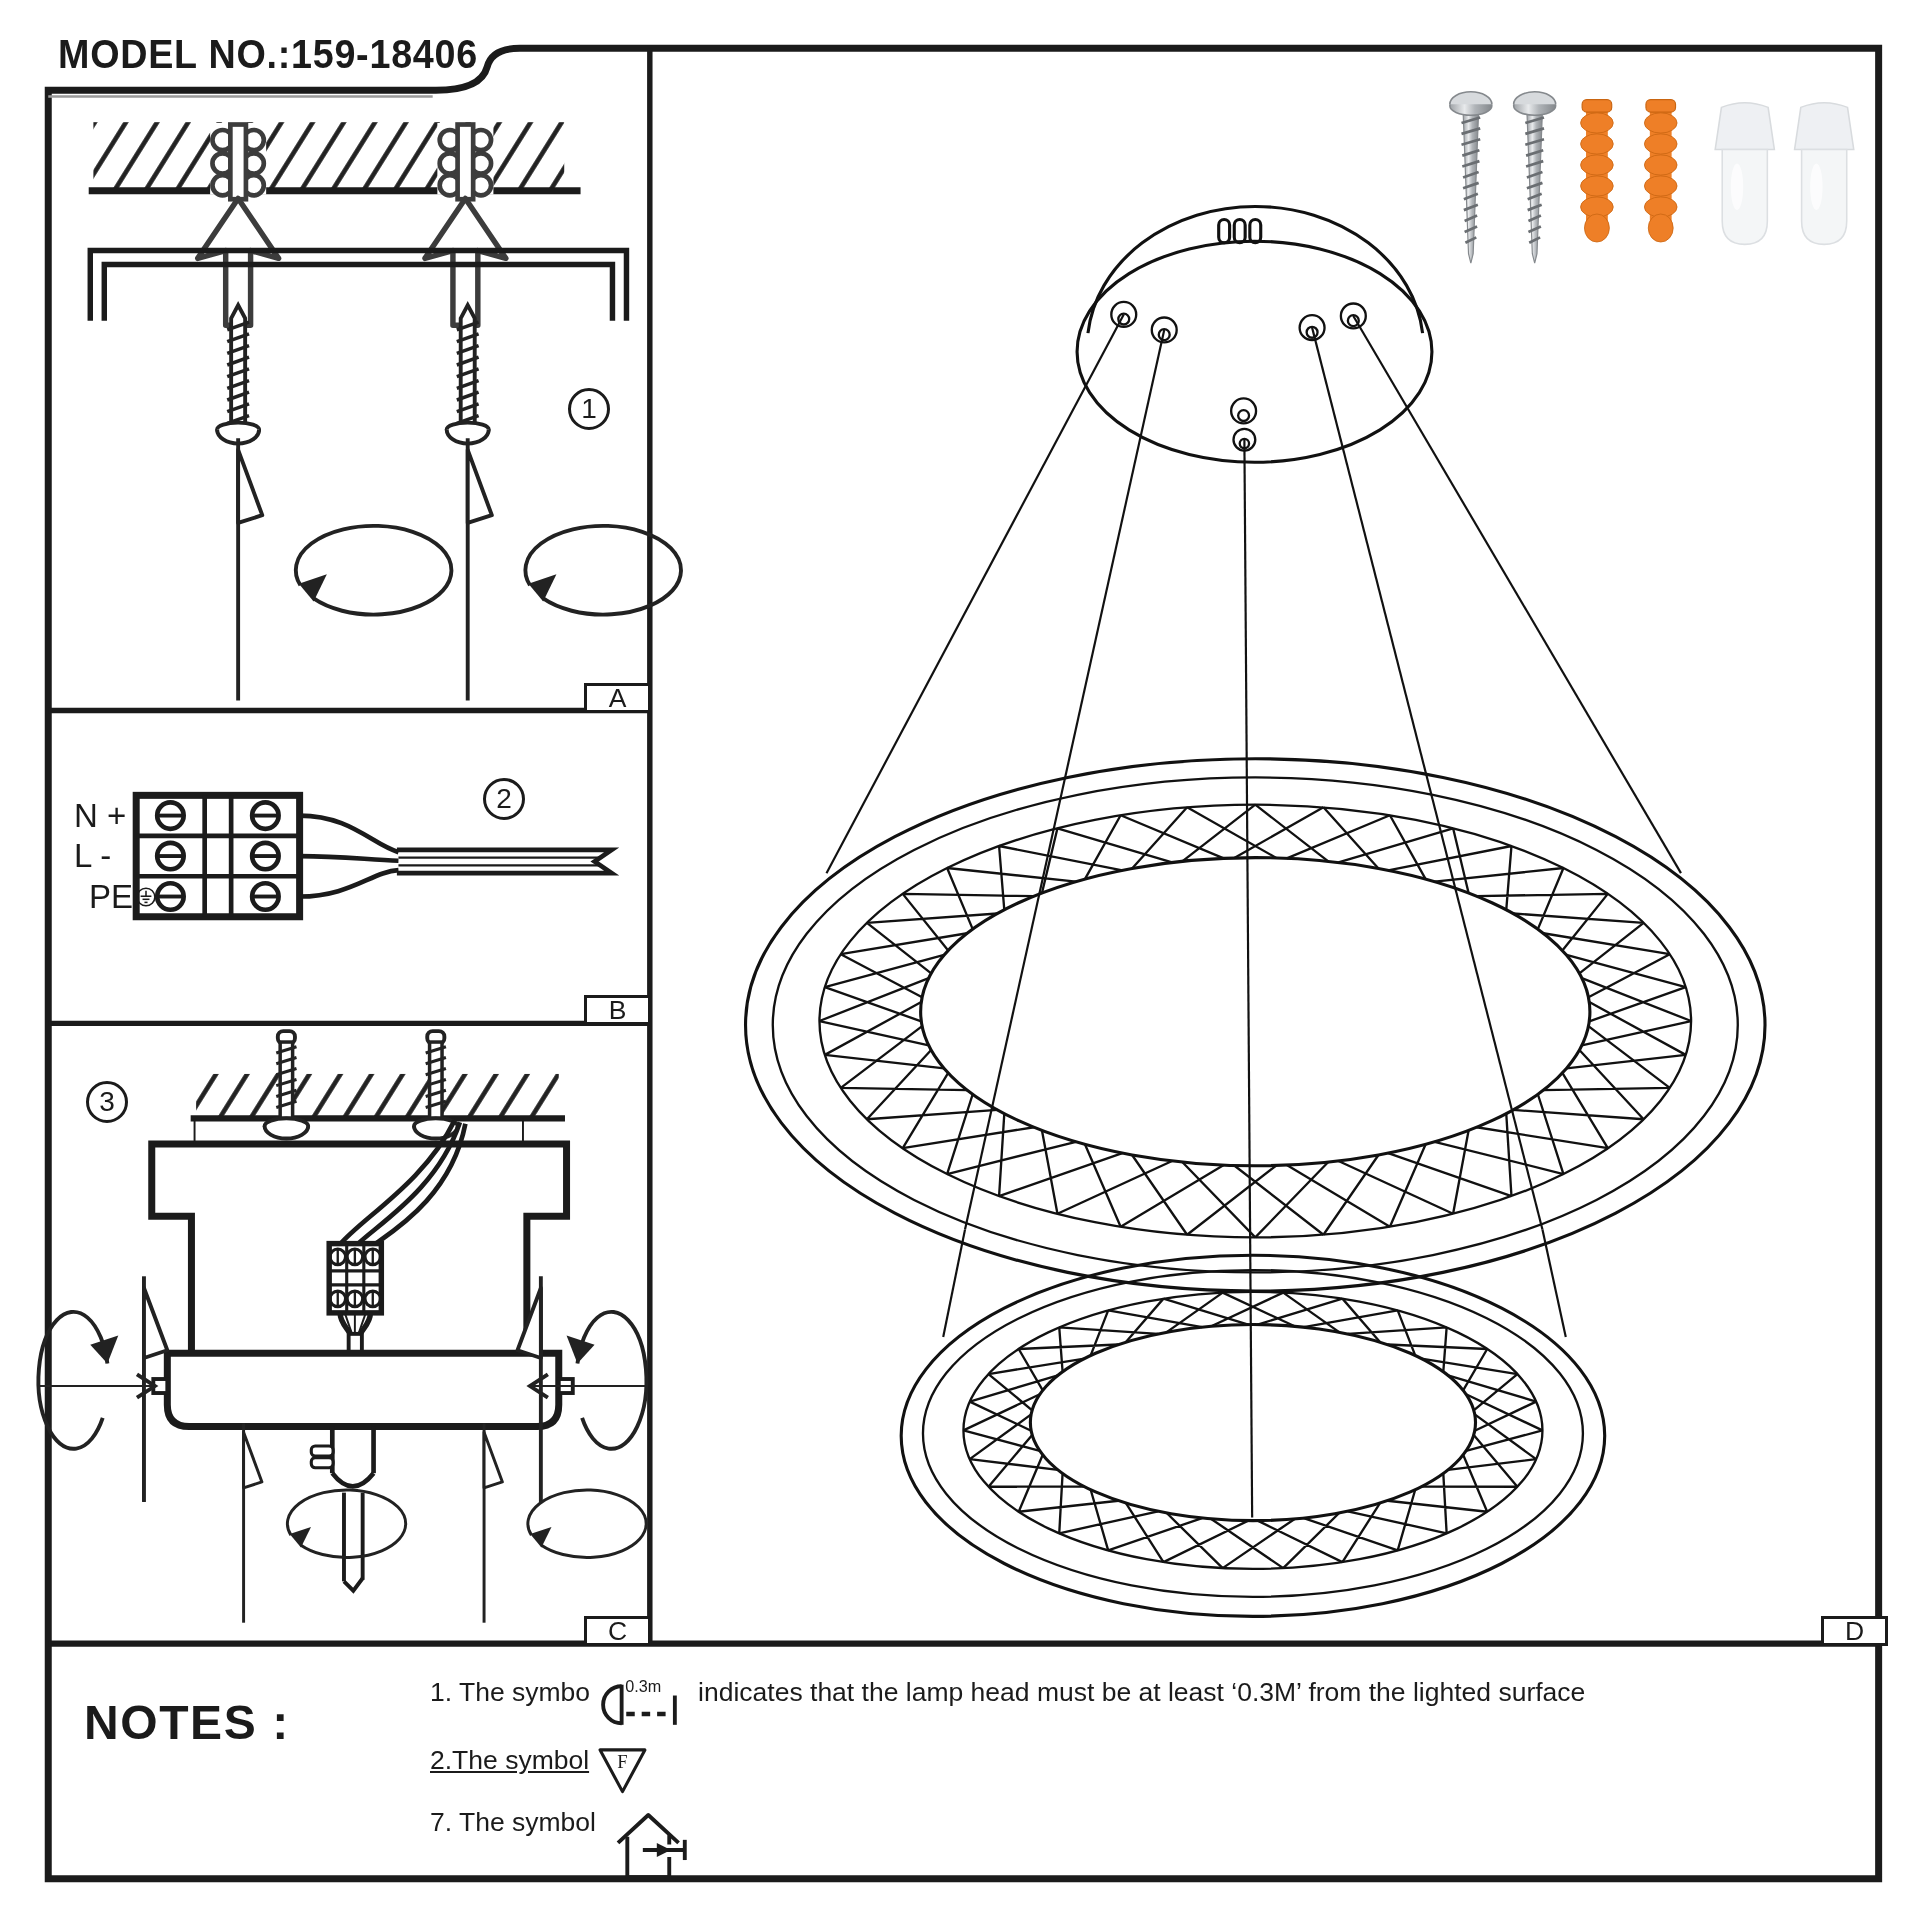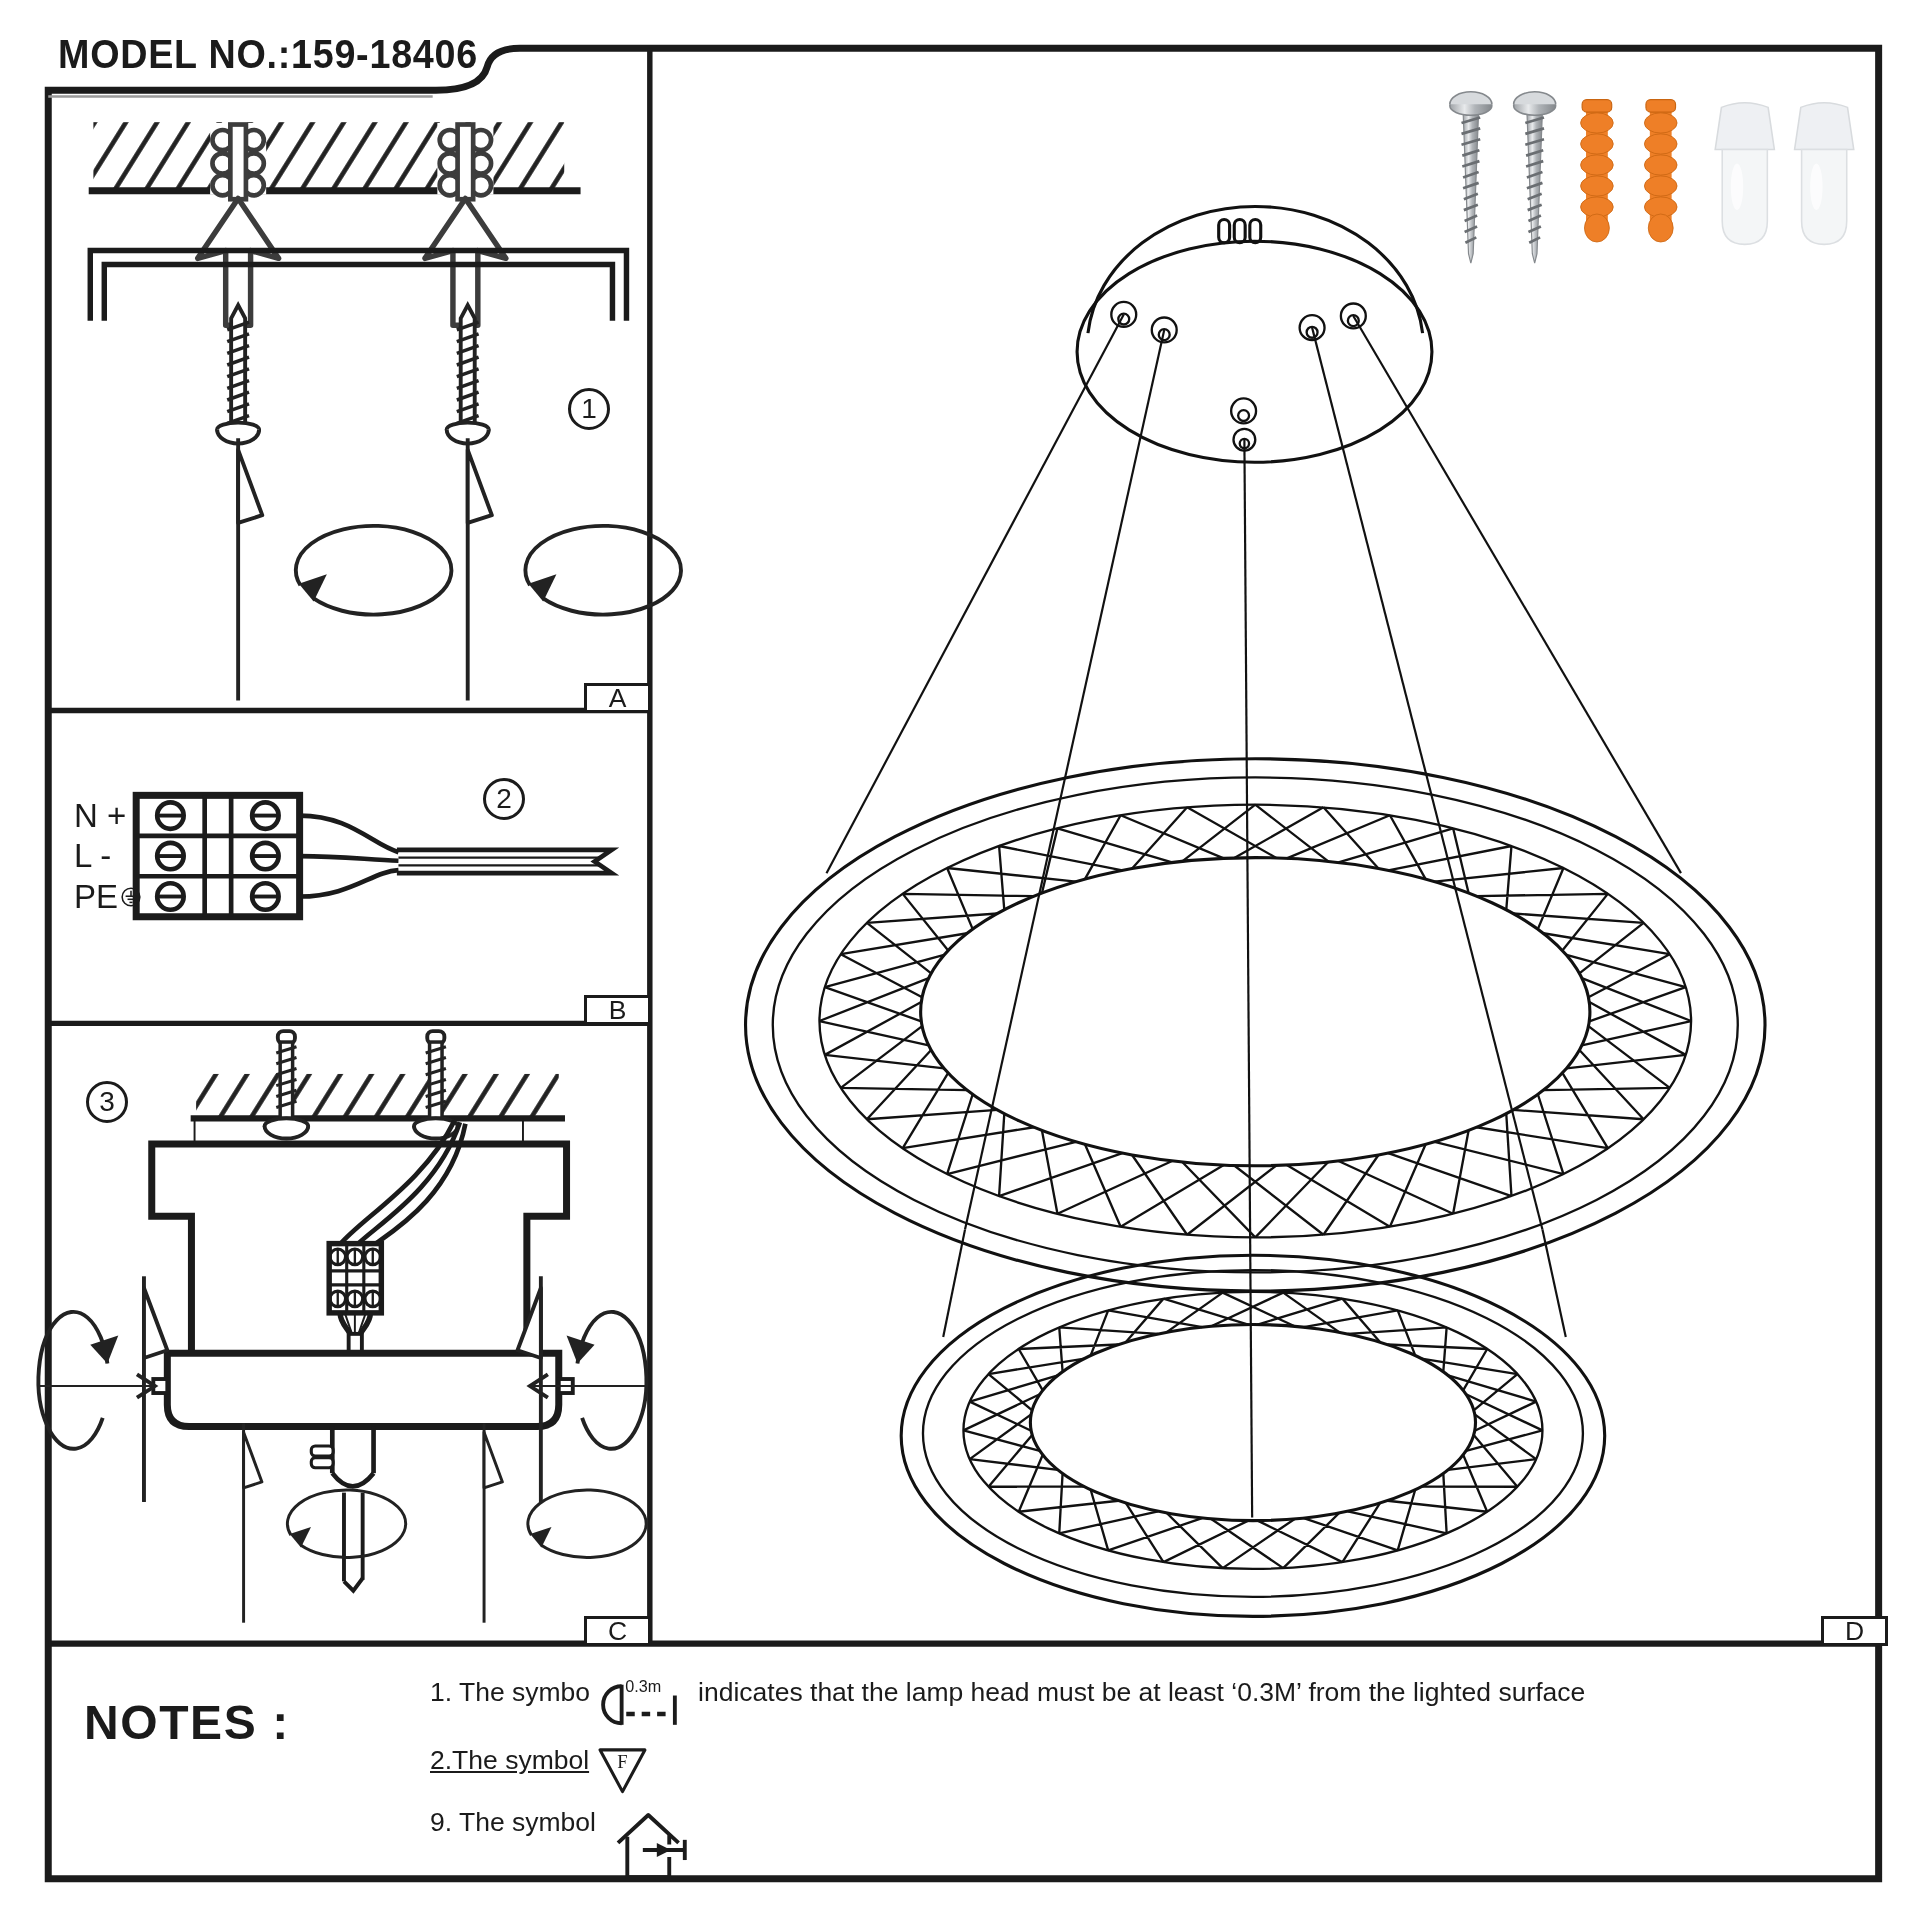--- a/index.html
+++ b/index.html
@@ -347,21 +347,21 @@
 <div class="ovl stepnum" style="left:568px;top:388px;">1</div>
 <div class="ovl stepnum" style="left:483px;top:778px;">2</div>
 <div class="ovl stepnum" style="left:86px;top:1081px;">3</div>
 
 <div class="ovl term" style="left:74px;top:797px;">
     <span>N +</span>
   </div>
 <div class="ovl term" style="left:74px;top:837px;">
     <span>L -</span>
   </div>
-<div class="ovl term" style="left:74px;top:878px;">
+<div class="ovl term" style="left:89px;top:878px;">
   <span>PE</span>
   <svg width="20" height="20" viewBox="0 0 26 26">
     <circle cx="13" cy="13" r="11.5" fill="none" stroke="#1b1b1b" stroke-width="2"></circle>
     <line x1="13" y1="5" x2="13" y2="12" stroke="#1b1b1b" stroke-width="2"></line>
     <line x1="6" y1="12" x2="20" y2="12" stroke="#1b1b1b" stroke-width="2"></line>
     <line x1="8.5" y1="16" x2="17.5" y2="16" stroke="#1b1b1b" stroke-width="2"></line>
     <line x1="11" y1="20" x2="15" y2="20" stroke="#1b1b1b" stroke-width="2"></line>
   </svg>
 </div>
 
@@ -381,21 +381,21 @@
 
 <div class="ovl note-row" style="top:1745px;height:54px;text-decoration:underline;">
   <span>2.The symbol</span>
   <svg width="51" height="50" viewBox="0 0 66 64" style="font-size:34px">
     <path d="M4,6 H62 L33,60 Z" fill="none" stroke="#1b1b1b" stroke-width="4" stroke-linejoin="round"></path>
     <text x="33" y="30" font-size="24" text-anchor="middle" fill="#1b1b1b" font-family="Liberation Serif, serif">F</text>
   </svg>
 </div>
 
 <div class="ovl note-row" style="top:1807px;height:75px;">
-  <span>9. The symbol</span>
+  <span>7. The symbol</span>
   <svg width="87" height="75" viewBox="0 0 112 96">
     <path d="M18,46 L57,10 L96,46" fill="none" stroke="#1b1b1b" stroke-width="5" stroke-linejoin="round"></path>
     <path d="M30,38 V90 H84 V64" fill="none" stroke="#1b1b1b" stroke-width="5"></path>
     <line x1="84" y1="36" x2="84" y2="48" stroke="#1b1b1b" stroke-width="5"></line>
     <line x1="50" y1="55" x2="104" y2="55" stroke="#1b1b1b" stroke-width="5"></line>
     <polygon points="86,55 68,46 68,64" fill="#1b1b1b"></polygon>
     <line x1="104" y1="42" x2="104" y2="68" stroke="#1b1b1b" stroke-width="5"></line>
   </svg>
 </div>
 

